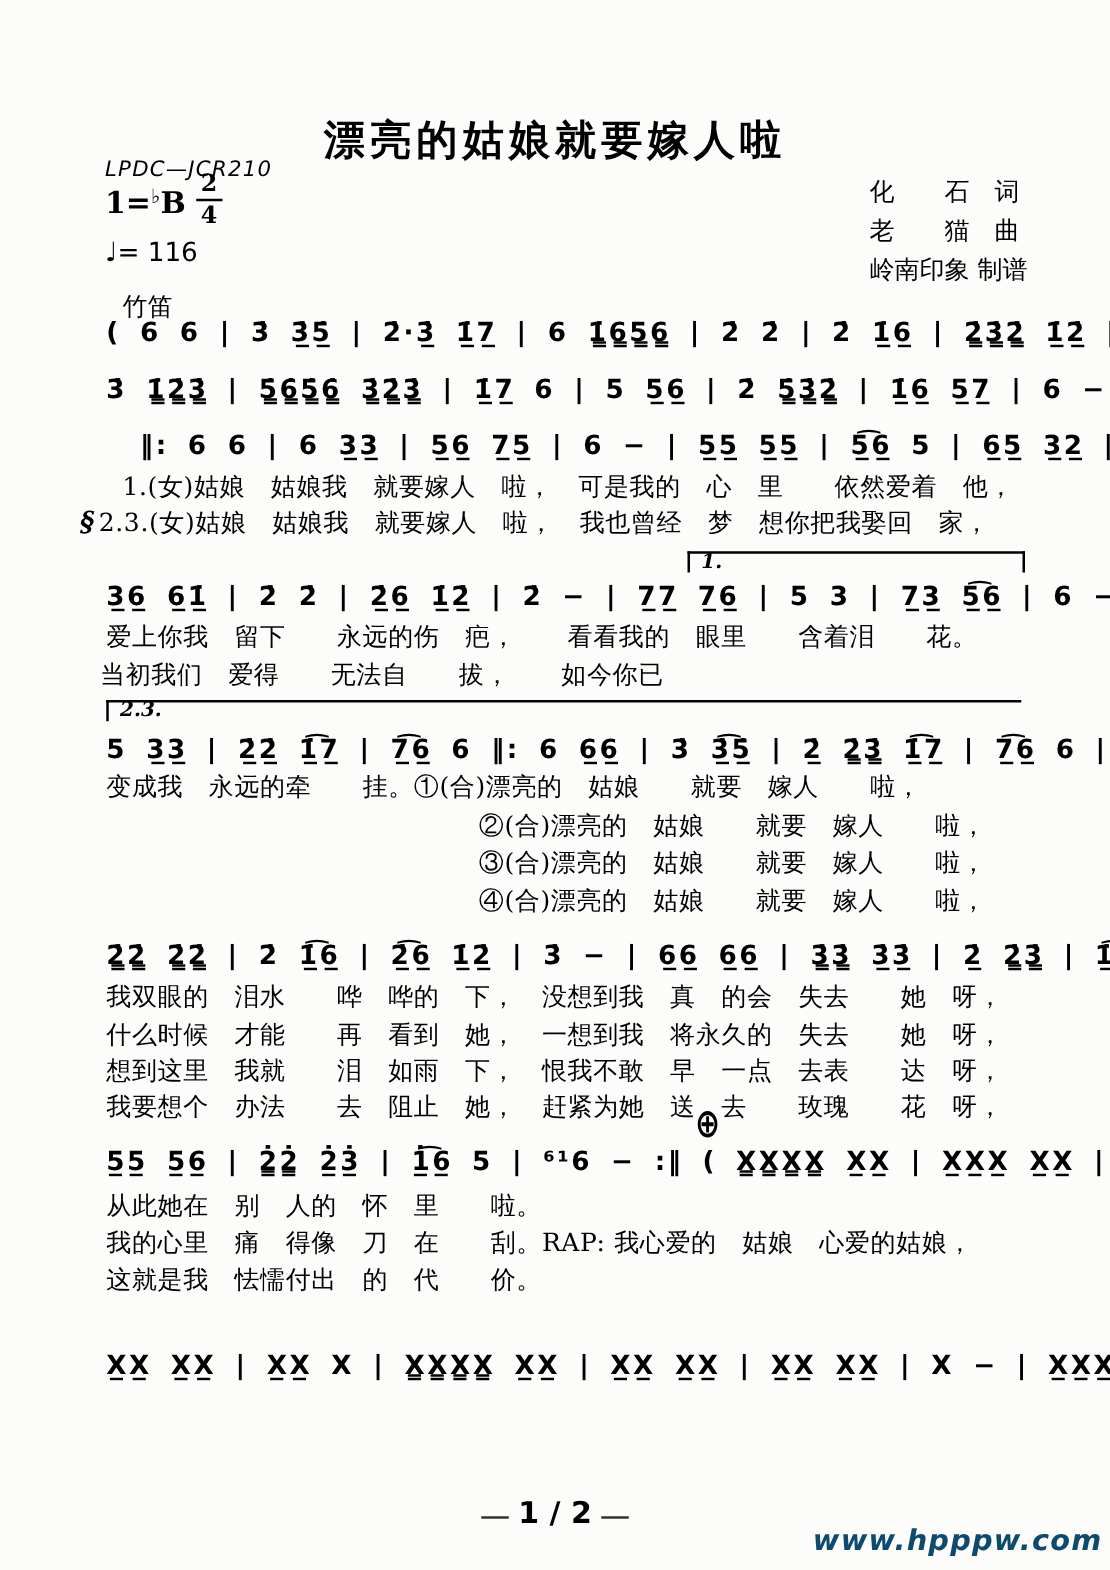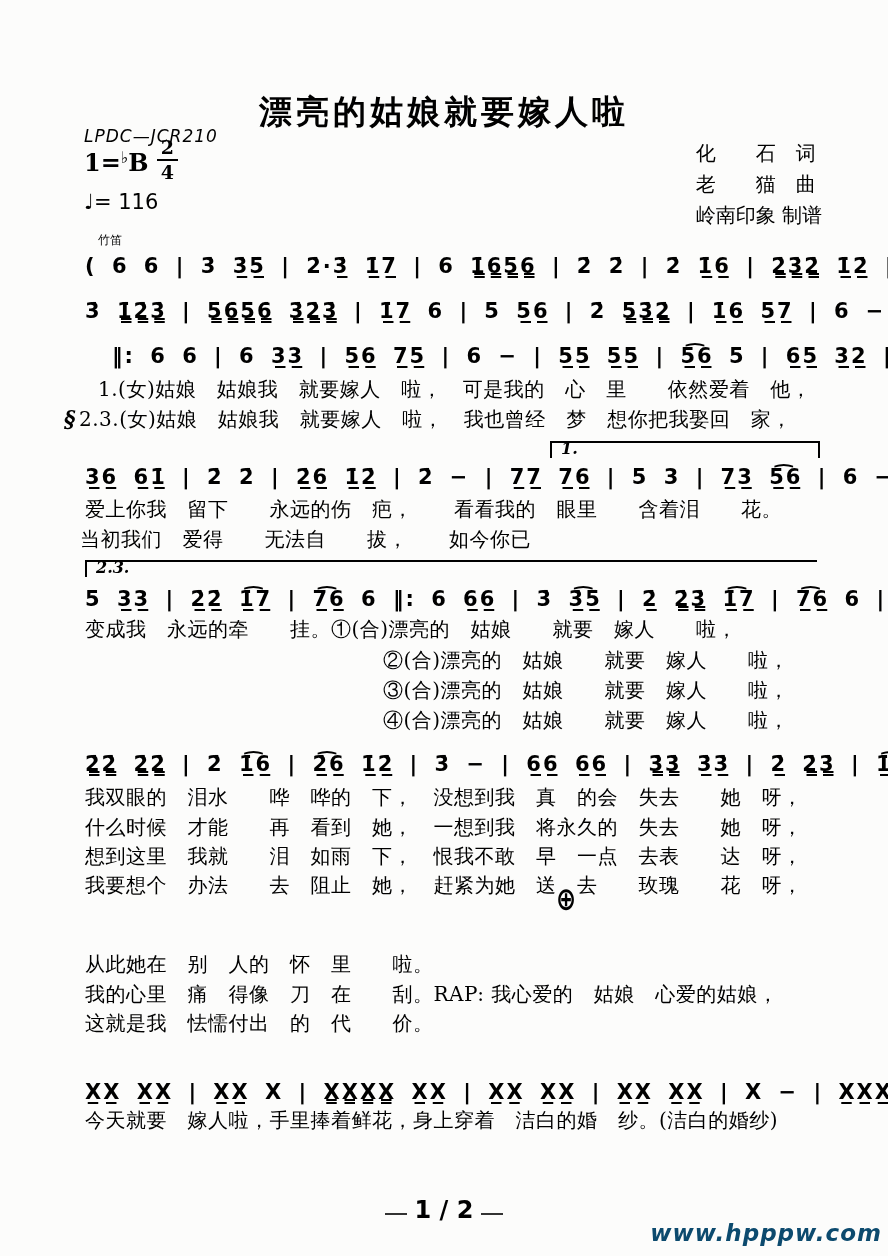--- a/index.html
+++ b/index.html
@@ -16,21 +16,21 @@
   .keysig{position:absolute;left:84px;top:138px;font-size:24px;font-weight:bold;white-space:nowrap;}
   .keysig .flat{font-size:16px;vertical-align:8px;}
   .frac{display:inline-block;vertical-align:-8px;text-align:center;line-height:1;margin-left:8px;font-size:19px;}
   .frac .num{display:block;border-bottom:2px solid #000;padding:0 4px 2px;}
   .frac .den{display:block;padding-top:2px;}
   .tempo{position:absolute;left:84px;top:190px;font-size:21px;
     font-family:"DejaVu Sans","Liberation Sans",sans-serif;}
   .subtitle{position:absolute;left:0;right:0;top:166px;text-align:center;font-size:20px;letter-spacing:1px;}
   .credits{position:absolute;right:66px;top:138px;font-size:20px;line-height:31px;text-align:left;white-space:nowrap;}
   
-  .inst{position:absolute;left:98px;top:232px;font-size:12px;}
+  .inst{position:absolute;left:98px;top:232px;font-size:20px;}
   .m{position:absolute;left:85px;width:740px;white-space:nowrap;
      font-family:"DejaVu Sans","Liberation Sans",sans-serif;
      font-weight:bold;font-size:21px;letter-spacing:2px;word-spacing:6px;line-height:30px;}
   .ly{position:absolute;white-space:nowrap;font-size:20px;letter-spacing:.5px;line-height:26px;}
   .volta{position:absolute;border-top:2px solid #000;height:15px;}
   .volta .vl{font-style:italic;font-size:16px;font-weight:bold;padding-left:9px;position:relative;top:-4px;
      font-family:"DejaVu Serif","Liberation Serif",serif;}
   .v-left{border-left:2px solid #000;}
   .v-right{border-right:2px solid #000;}
   .coda{position:absolute;font-size:24px;font-weight:bold;transform:scaleY(1.35);
@@ -83,23 +83,23 @@
   <div class="ly" style="left:383px;top:677px">③(合)漂亮的　姑娘　　就要　嫁人　　啦，</div>
   <div class="ly" style="left:383px;top:707px">④(合)漂亮的　姑娘　　就要　嫁人　　啦，</div>
 
   <div class="m" style="top:749px">2̳̇2̳̇  2̳̇2̳̇ | 2̇  1̲̇͡6̲ | 2̲̇͡6̲  1̲̇2̲̇ | 3̇ − | 6̲6̲  6̲6̲ | 3̳̇3̳̇  3̲̇3̲̇ | 2̲̇  2̳̇3̳̇ | 1̲̇͡6̲  6 |</div>
   <div class="ly" style="left:85px;top:784px">我双眼的　泪水　　哗　哗的　下，　没想到我　真　的会　失去　　她　呀，</div>
   <div class="ly" style="left:85px;top:814px">什么时候　才能　　再　看到　她，　一想到我　将永久的　失去　　她　呀，</div>
   <div class="ly" style="left:85px;top:843px">想到这里　我就　　泪　如雨　下，　恨我不敢　早　一点　去表　　达　呀，</div>
   <div class="ly" style="left:85px;top:872px">我要想个　办法　　去　阻止　她，　赶紧为她　送　去　　玫瑰　　花　呀，</div>
 
   <div class="coda" style="left:556px;top:885px">⊕</div>
+  <div class="m" style="top:914px">5̲5̲  5̲6̲ | 2̳̇2̳̇  2̲̇3̲̇ | 1̲̇͡6̲  5 | ⁶¹6 − :‖ (  X̳X̳X̳X̳  X̲X̲ | X̲X̲X̲  X̲X̲ |</div>
   <div class="ly" style="left:85px;top:951px">从此她在　别　人的　怀　里　　啦。</div>
   <div class="ly" style="left:85px;top:981px">我的心里　痛　得像　刀　在　　刮。RAP: 我心爱的　姑娘　心爱的姑娘，</div>
   <div class="ly" style="left:85px;top:1010px">这就是我　怯懦付出　的　代　　价。</div>
 
   <div class="m" style="top:1077px">X̲X̲  X̲X̲ | X̲X̲  X | X̳X̳X̳X̳  X̲X̲ | X̲X̲  X̲X̲ | X̲X̲  X̲X̲ | X − | X̲X̲X̲  X̲X̲ |</div>
-  <div class="ly" style="left:85px;top:1107px">今天就要　嫁人啦，手里捧着鲜花，身上穿着　洁白的婚　纱。(洁白的婚纱)</div>
 
   <div class="pageno"><span class="pgline"></span><span>1 / 2</span><span class="pgline"></span></div>
   <div class="watermark">www.hpppw.com</div>
 
 </div>
 
 </body></html>

